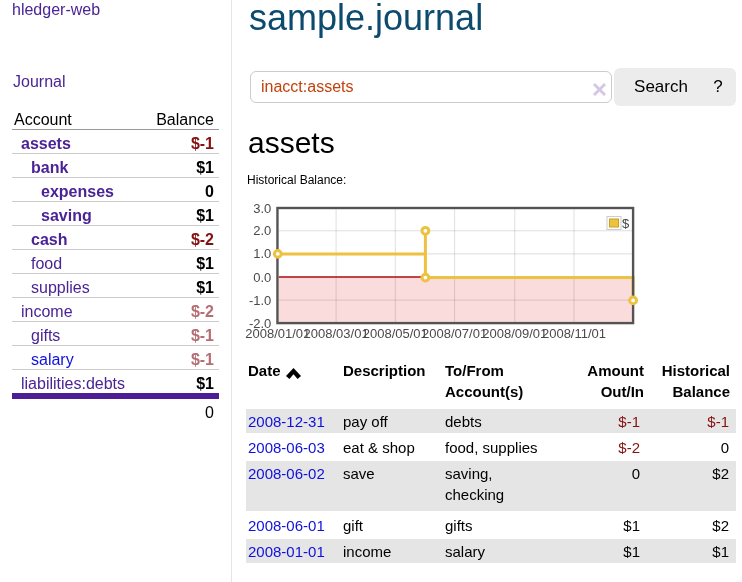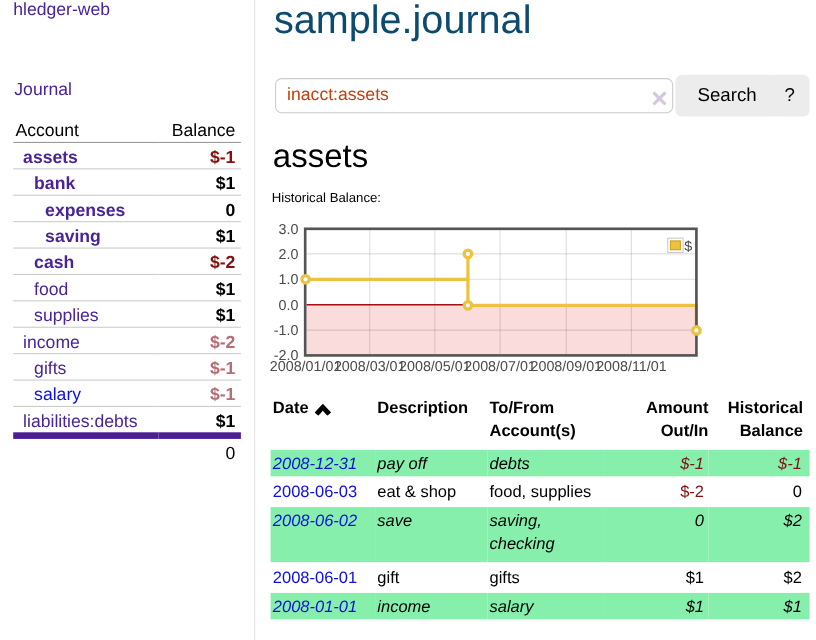--- a/index.html
+++ b/index.html
@@ -42,21 +42,21 @@
   #chart { position:absolute; left:237px; top:201px; }
   
   #reg { position:absolute; left:246px; top:358px; border-collapse:separate; border-spacing:0 2px;
     font-size:15px; line-height:21px; table-layout:fixed; }
   #reg th { font-weight:bold; text-align:left; vertical-align:top; padding:0 0 5px 2px;margin-top:24px; }
   #reg th.r, #reg td.r { text-align:right; padding-right:0; }
   #reg td { padding:2px 2px 1px 2px; vertical-align:top; }
   #reg td.r { padding-right:4px; }
   #reg td.bal { padding-right:7px; }
   #reg th.bal { padding-right:6px; }
-  #reg tbody tr.g td { background:#86efac;font-style:italic; }
+  #reg tbody tr.g td { background:#e5e5e5; }
   #caret { display:inline-block; vertical-align:-3px; margin-left:5px; }
 </style>
 </head>
 <body>
   <div id="divider"></div>
   <a id="brand" class="purple" href="#">hledger-web</a>
   <a id="journal" class="purple" href="#">Journal</a>
 
   <table id="sidetable">
     <tbody>

